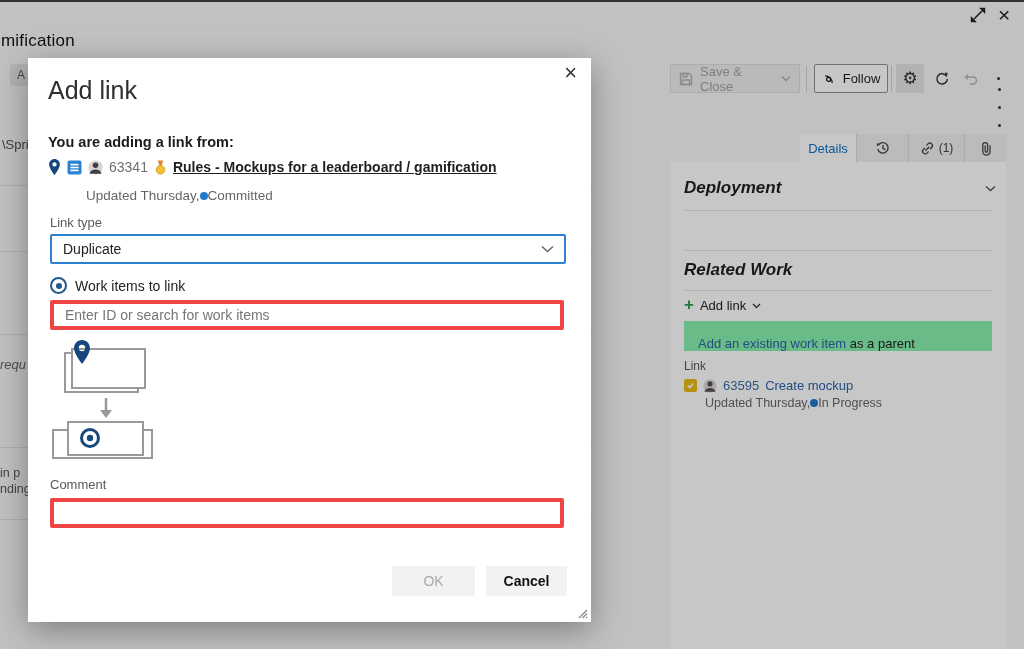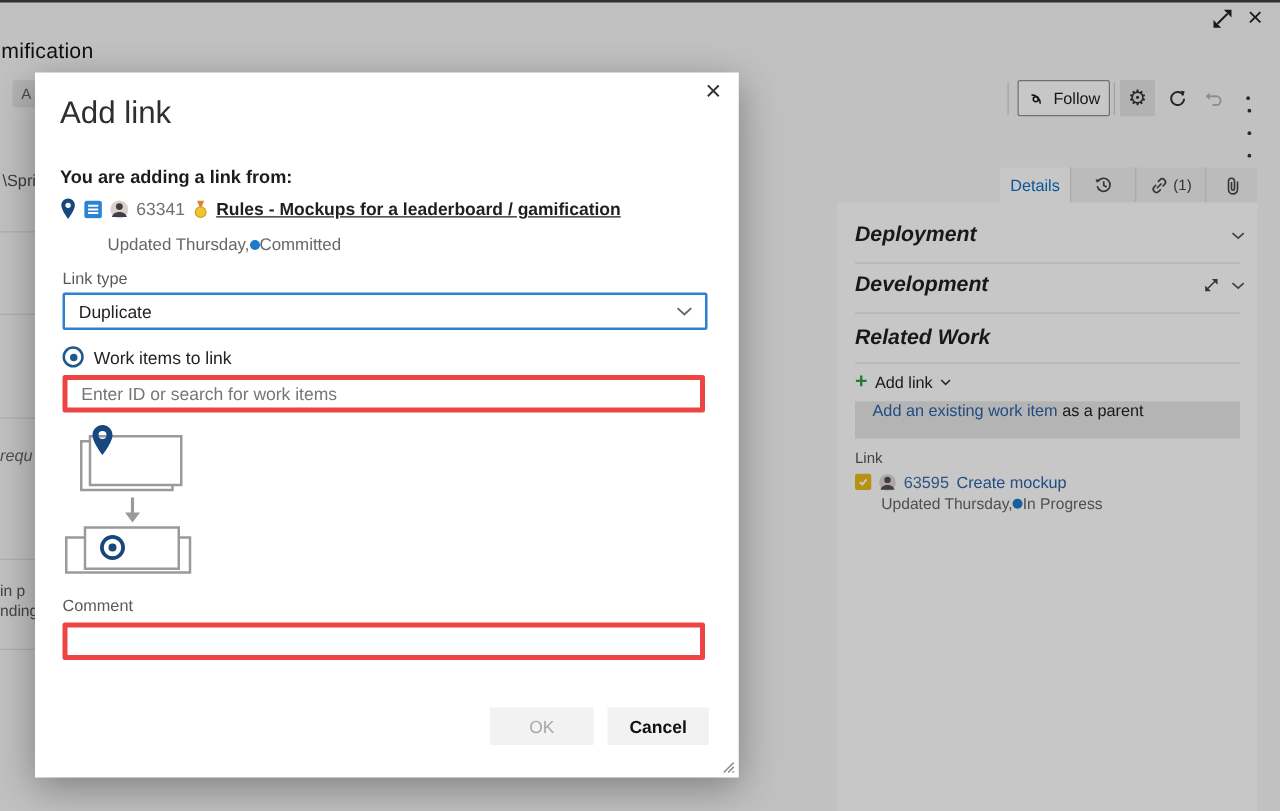--- a/index.html
+++ b/index.html
@@ -39,21 +39,21 @@
   .tab-details{left:800px;width:56px;background:#fdfdfd;color:#0e6fc0;font-size:13px;}
   .tab-icon{background:#ededed;border-left:1px solid #d8d8d8;color:#444;gap:4px;font-size:12px;}
 
   
   .panel{left:670px;top:162px;width:336px;height:487px;background:#fdfdfd;}
   .sec-h{font-size:17px;font-weight:700;color:#1f1f1f;font-style:italic;}
   .sec-row{left:14px;right:10px;position:absolute;display:flex;align-items:center;justify-content:space-between;}
   .p-divider{position:absolute;left:14px;right:14px;height:1px;background:#e4e4e4;}
   .addlink-row{left:14px;display:flex;align-items:center;gap:6px;font-size:13px;color:#222;cursor:pointer;}
   .plus{color:#2f9e44;font-size:17px;font-weight:700;line-height:1;margin-top:-2px;}
-  .banner{left:14px;width:308px;height:30px;background:#e5e5e5;display:flex;align-items:flex-start;
+  .banner{left:14px;width:308px;height:30px;background:#86efac;display:flex;align-items:flex-end;
           padding-left:14px;box-sizing:border-box;font-size:13px;color:#222;}
   .lnk{color:#2b61a8;cursor:pointer;}
   .child-label{left:14px;font-size:12px;color:#555;}
   .wi-row{left:14px;display:flex;align-items:center;gap:6px;font-size:13px;}
   .task-icon{width:13px;height:13px;background:#e9b917;border-radius:2px;display:flex;align-items:center;justify-content:center;}
   .status-line{display:flex;align-items:center;gap:0;font-size:12.5px;color:#666;}
   .dot{width:8px;height:8px;border-radius:50%;background:#1e79c9;display:inline-block;}
 
   
   #scrim{position:absolute;inset:0;background:rgba(0,0,0,0.21);}
@@ -111,20 +111,37 @@
   <div class="abs frag" style="left:0px;top:357px;font-style:italic;color:#666;">requ</div>
   <div class="abs frag" style="left:0px;top:466px;color:#555;font-size:12.5px;">in p</div>
   <div class="abs frag" style="left:0px;top:482px;color:#555;font-size:12.5px;">nding</div>
 
   <div class="abs hline" style="top:185px;"></div>
   <div class="abs hline" style="top:251px;"></div>
   <div class="abs hline" style="top:334px;"></div>
   <div class="abs hline" style="top:447px;"></div>
   <div class="abs hline" style="top:519px;"></div>
 
+  <div class="abs flex btn-savclose">
+    <span>
+      <svg width="14" height="14" viewBox="0 0 14 14">
+          <g fill="none" stroke="#b0b0b0" stroke-width="1.4">
+        <path d="M1.5 1.5h8.5l2.5 2.5v8.5h-11z"></path>
+            <rect x="4" y="1.5" width="4" height="3.4"></rect>
+            <rect x="3.4" y="8" width="7.2" height="4.5"></rect>
+      </g>
+        </svg>
+    </span>
+    <span>Save &amp; Close</span>
+    <span style="margin-left:auto">
+      <svg width="10" height="7" viewBox="0 0 10 7">
+          <polyline points="1,1.5 5,5.5 9,1.5" fill="none" stroke="#b0b0b0" stroke-width="1.5"></polyline>
+        </svg>
+    </span>
+  </div>
   <div class="abs tb-divider" style="left:806px;"></div>
 
   <div class="abs flex btn-follow">
     <span>
       <svg width="15" height="15" viewBox="0 0 15 15">
           <g fill="none" stroke="#1c1c1c" stroke-width="1.3">
         <circle cx="6.6" cy="8.4" r="2"></circle>
             <path d="M3.2 4.9a7 7 0 0 1 7 7" fill="none"></path>
       </g>
         </svg>
@@ -195,39 +212,20 @@
     <div class="sec-row" style="top:16px;">
       <span class="sec-h">Deployment</span>
       <span>
         <svg width="11" height="7" viewBox="0 0 11 7">
             <polyline points="1,1.5 5.5,5.5 10,1.5" fill="none" stroke="#555" stroke-width="1.4"></polyline>
           </svg>
       </span>
     </div>
     <div class="p-divider" style="top:48px;"></div>
 
-    <div class="sec-row" style="top:56px;">
-      <span class="sec-h">Development</span>
-      <span class="flex" style="gap:10px;">
-        <span>
-          <svg width="12" height="12" viewBox="0 0 12 12">
-              <g stroke="#444" stroke-width="1.3" fill="#444">
-            <line x1="3.2" y1="8.8" x2="8.8" y2="3.2"></line>
-                <polygon points="8,1.8 10.4,1.8 10.4,4.2"></polygon>
-                <polygon points="1.8,8 1.8,10.4 4.2,10.4"></polygon>
-          </g>
-            </svg>
-        </span>
-        <span>
-          <svg width="11" height="7" viewBox="0 0 11 7">
-              <polyline points="1,1.5 5.5,5.5 10,1.5" fill="none" stroke="#555" stroke-width="1.4"></polyline>
-            </svg>
-        </span>
-      </span>
-    </div>
     <div class="p-divider" style="top:88px;"></div>
 
     <div class="sec-row" style="top:98px;">
       <span class="sec-h">Related Work</span>
     </div>
     <div class="p-divider" style="top:128px;"></div>
 
     <div class="abs addlink-row" style="top:136px;">
       <span class="plus">+</span>
       <span>Add link</span>

